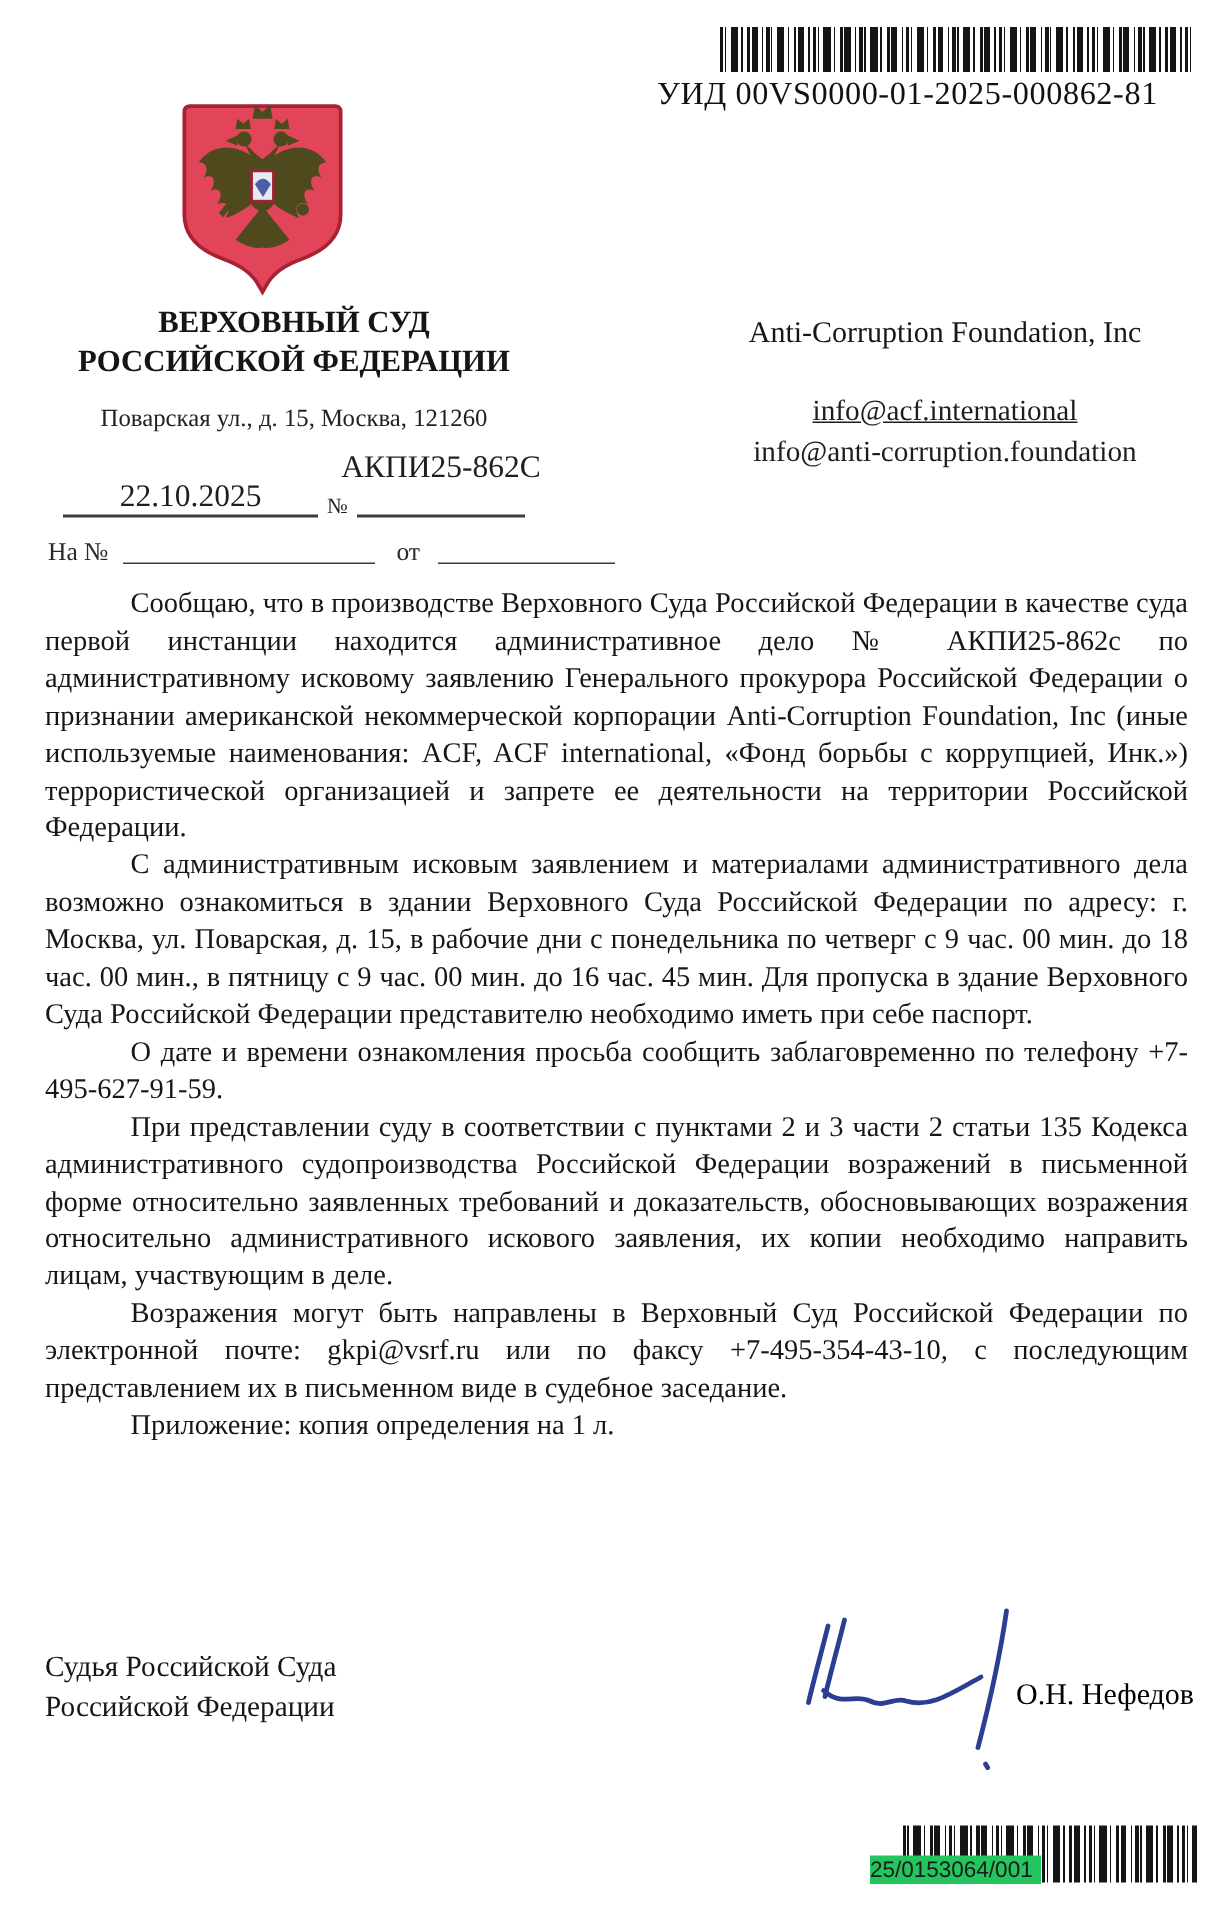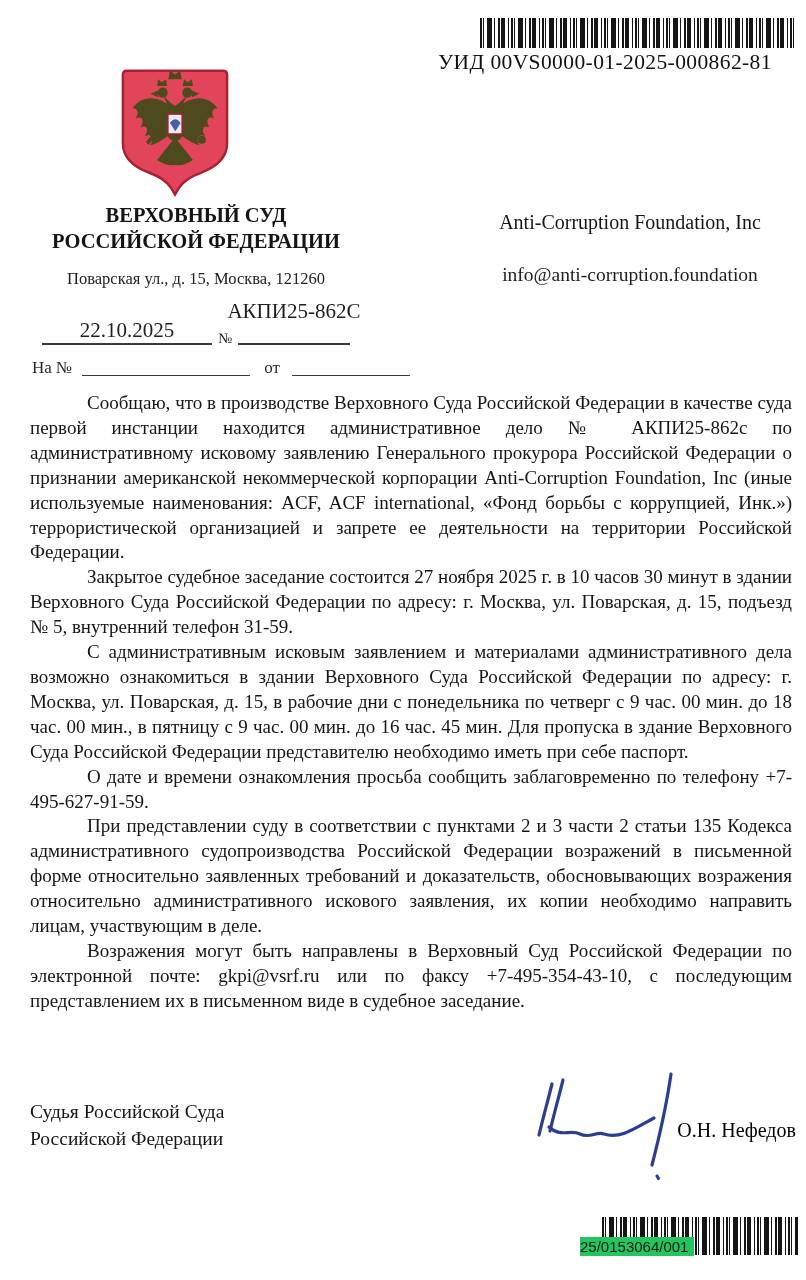--- a/index.html
+++ b/index.html
@@ -122,38 +122,39 @@
     <div class="num-sign">№</div>
     <div class="case-cell">
       <span>АКПИ25-862С</span>
     </div>
   </div>
 </div>
 
 <div class="addressee">
   <div class="addr-name">Anti-Corruption Foundation, Inc</div>
   <div class="addr-emails">
+    <div class="email-underlined">info@acf.international</div>
     <div>info@anti-corruption.foundation</div>
   </div>
 </div>
 
 <div class="ref-line">
   <span>На №</span>
   <span class="ref-blank num"></span>
   <span>от</span>
   <span class="ref-blank date"></span>
 </div>
 
 <div class="body-block">
   <p>Сообщаю, что в производстве Верховного Суда Российской Федерации в качестве суда первой инстанции находится административное дело № АКПИ25-862с по административному исковому заявлению Генерального прокурора Российской Федерации о признании американской некоммерческой корпорации Anti-Corruption Foundation, Inc (иные используемые наименования: ACF, ACF international, «Фонд борьбы с коррупцией, Инк.») террористической организацией и запрете ее деятельности на территории Российской Федерации.</p>
-  <p>Закрытое судебное заседание состоится 27 ноября 2025 г. в 10 часов 30 минут в здании Верховного Суда Российской Федерации по адресу: г. Москва, ул. Поварская, д. 15, подъезд № 5, внутренний телефон 31-59.</p>
   <p>С административным исковым заявлением и материалами административного дела возможно ознакомиться в здании Верховного Суда Российской Федерации по адресу: г. Москва, ул. Поварская, д. 15, в рабочие дни с понедельника по четверг с 9 час. 00 мин. до 18 час. 00 мин., в пятницу с 9 час. 00 мин. до 16 час. 45 мин. Для пропуска в здание Верховного Суда Российской Федерации представителю необходимо иметь при себе паспорт.</p>
   <p>О дате и времени ознакомления просьба сообщить заблаговременно по телефону +7-495-627-91-59.</p>
   <p>При представлении суду в соответствии с пунктами 2 и 3 части 2 статьи 135 Кодекса административного судопроизводства Российской Федерации возражений в письменной форме относительно заявленных требований и доказательств, обосновывающих возражения относительно административного искового заявления, их копии необходимо направить лицам, участвующим в деле.</p>
   <p>Возражения могут быть направлены в Верховный Суд Российской Федерации по электронной почте: gkpi@vsrf.ru или по факсу +7-495-354-43-10, с последующим представлением их в письменном виде в судебное заседание.</p>
+  <p>Приложение: копия определения на 1 л.</p>
 </div>
 
 <div class="sign-title">
   <div>Судья Российской Суда</div>
   <div>Российской Федерации</div>
 </div>
 
 <div class="sign-area">
   <svg width="262" height="132" viewBox="0 0 262 132">
     <g fill="none" stroke-width="3.2" stroke-linecap="round" stroke="#2b3e92">

